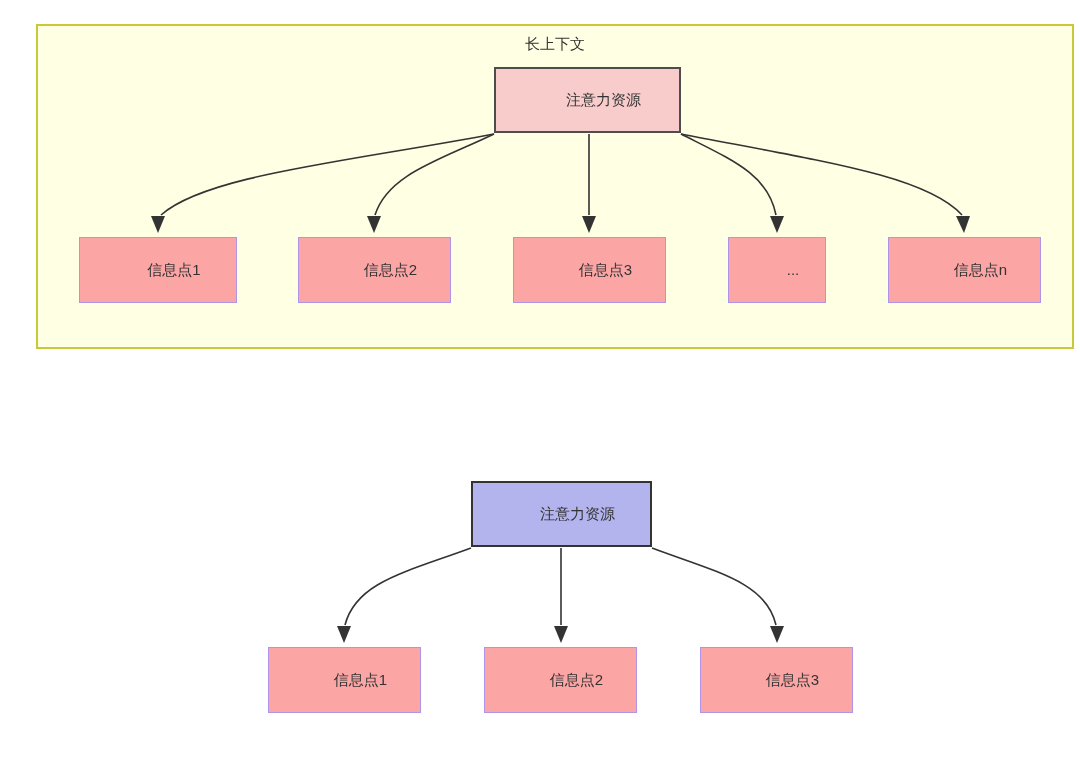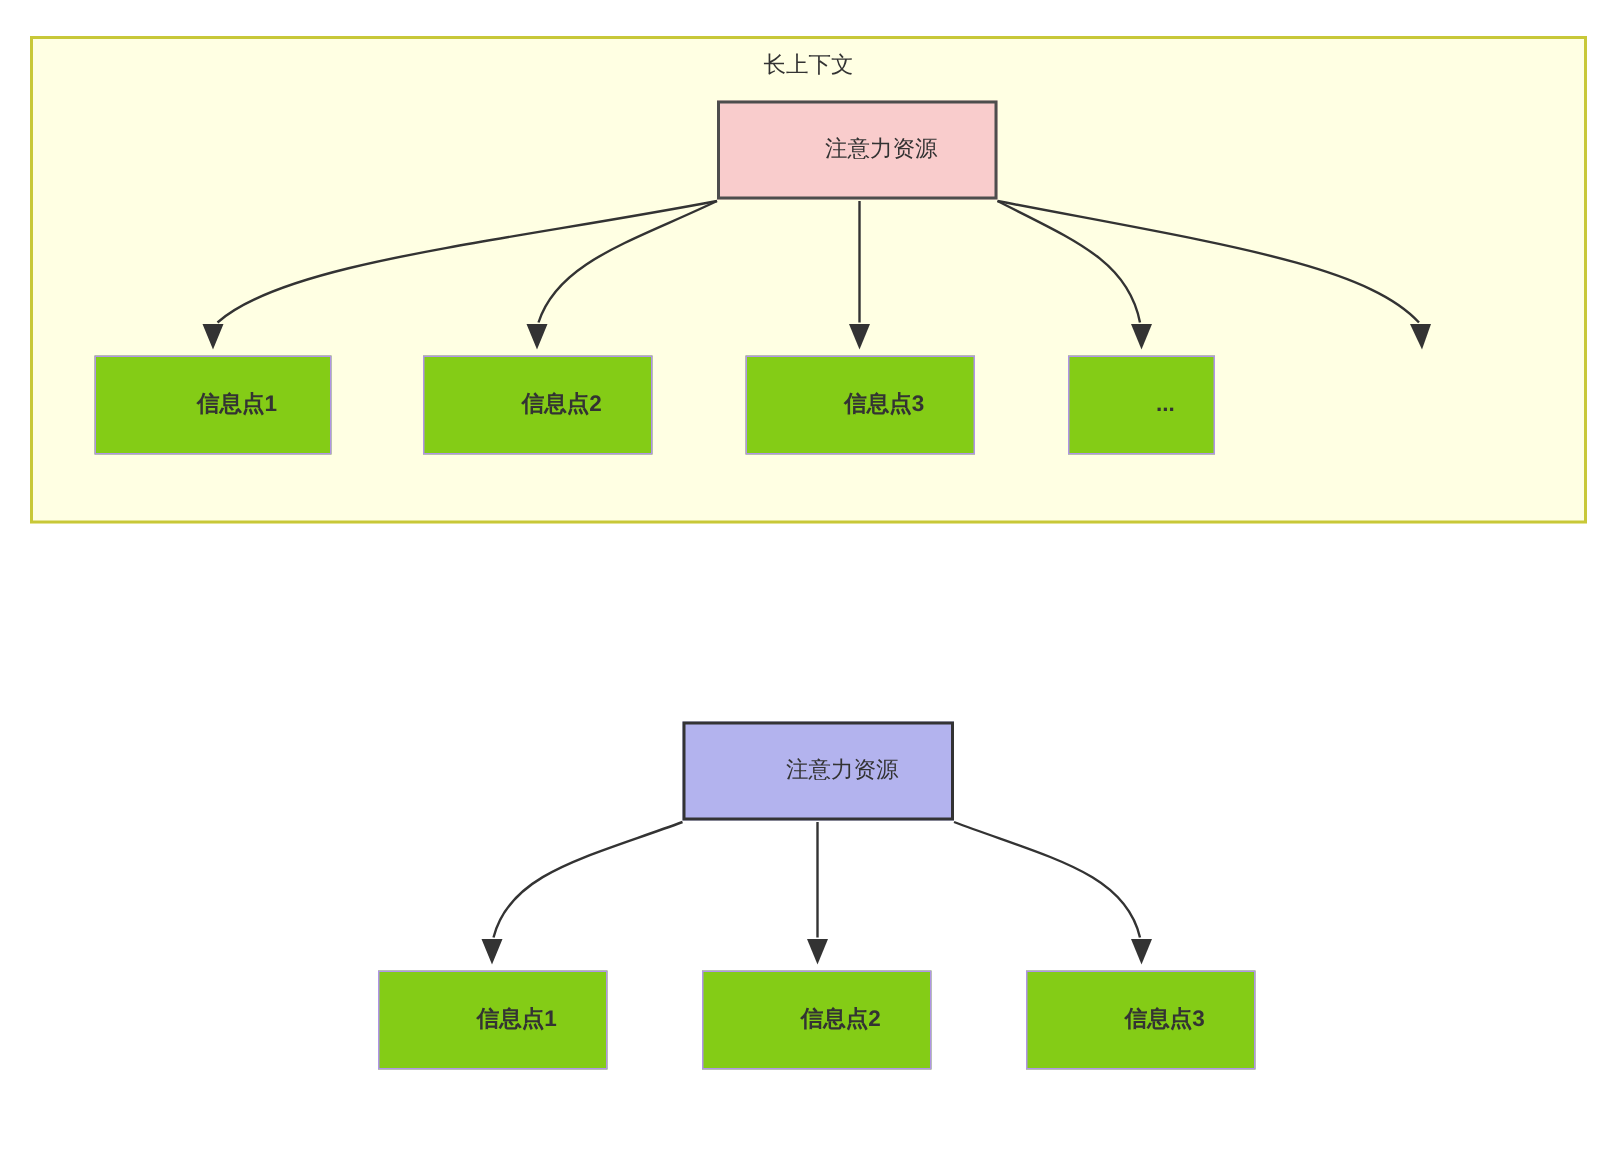--- a/index.html
+++ b/index.html
@@ -9,21 +9,21 @@
   }
   body {
     width: 1080px;
     height: 774px;
     font-family: "Liberation Sans", "DejaVu Sans", sans-serif;
     position: relative;
     overflow: hidden;
   }
   #canvas {
     position: absolute;
-    left: 0;
+    left: 16px;
     top: 0;
     width: 1062px;
     height: 774px;
   }
   .group-frame {
     position: absolute;
     background: #FFFFE3;
     border: 2px solid #C8C838;
     box-sizing: border-box;
   }
@@ -64,23 +64,22 @@
   }
   .node-attention-long {
     background: #F9CCCC;
     border: 2px solid #4D4D4D;
   }
   .node-attention-short {
     background: #B3B3EE;
     border: 2px solid #333333;
   }
   .node-info {
-    background: #84cc16;
+    background: #fca5a5;
     border: 1.5px solid #B094E8;
-    font-weight: bold;
   }
   svg.edges {
     position: absolute;
     left: 0;
     top: 0;
     width: 1080px;
     height: 774px;
     pointer-events: none;
     overflow: visible;
   }
@@ -146,20 +145,21 @@
       <polygon points="761,643 754,626 768,626"></polygon>
     </g>
   </svg>
 
   <div class="node node-attention-long" style="left:478px; top:67px; width:187px; height:66px;">注意力资源</div>
 
   <div class="node node-info" style="left:63px; top:237px; width:158px; height:66px;">信息点1</div>
   <div class="node node-info" style="left:282px; top:237px; width:153px; height:66px;">信息点2</div>
   <div class="node node-info" style="left:497px; top:237px; width:153px; height:66px;">信息点3</div>
   <div class="node node-info" style="left:712px; top:237px; width:98px; height:66px;">...</div>
+  <div class="node node-info" style="left:872px; top:237px; width:153px; height:66px;">信息点n</div>
 
   <div class="node node-attention-short" style="left:455px; top:481px; width:181px; height:66px;">注意力资源</div>
 
   <div class="node node-info" style="left:252px; top:647px; width:153px; height:66px;">信息点1</div>
   <div class="node node-info" style="left:468px; top:647px; width:153px; height:66px;">信息点2</div>
   <div class="node node-info" style="left:684px; top:647px; width:153px; height:66px;">信息点3</div>
 
 </div>
 
 </body></html>

